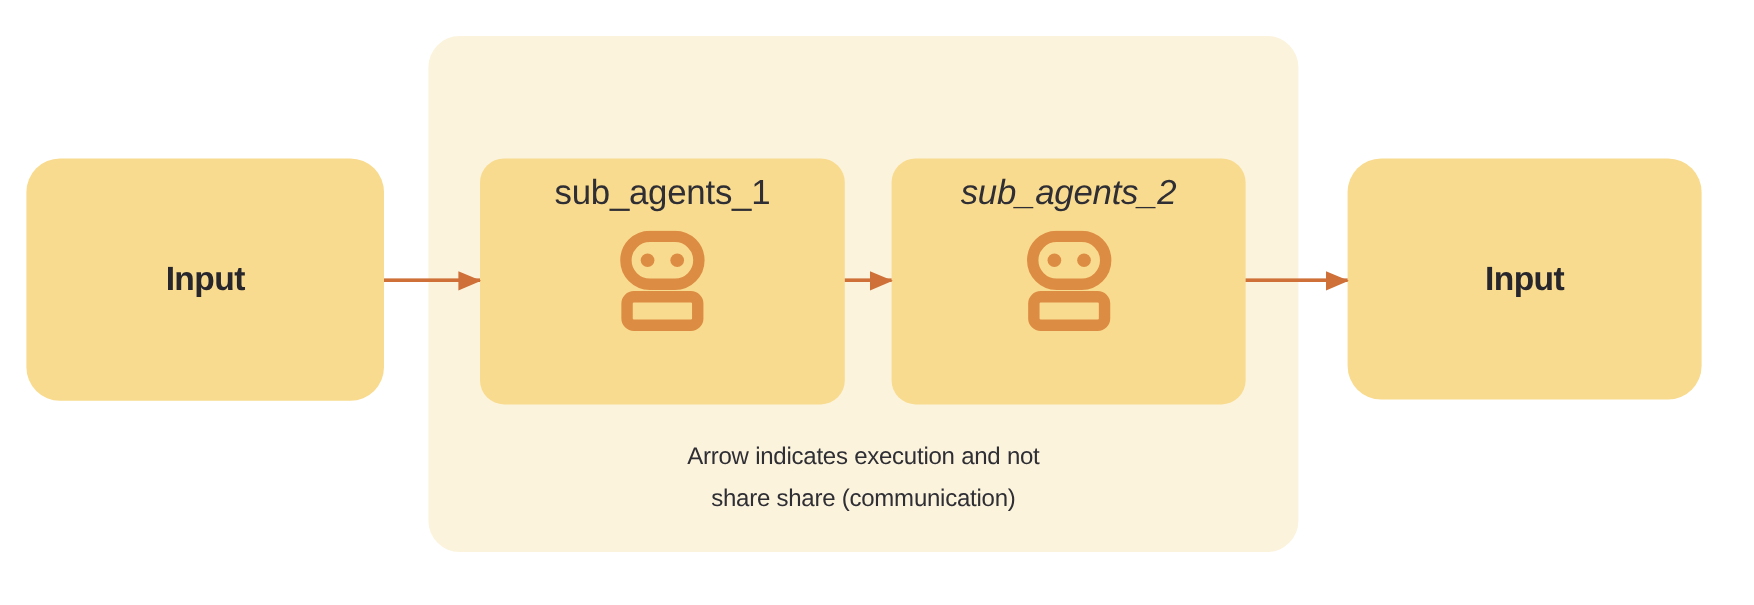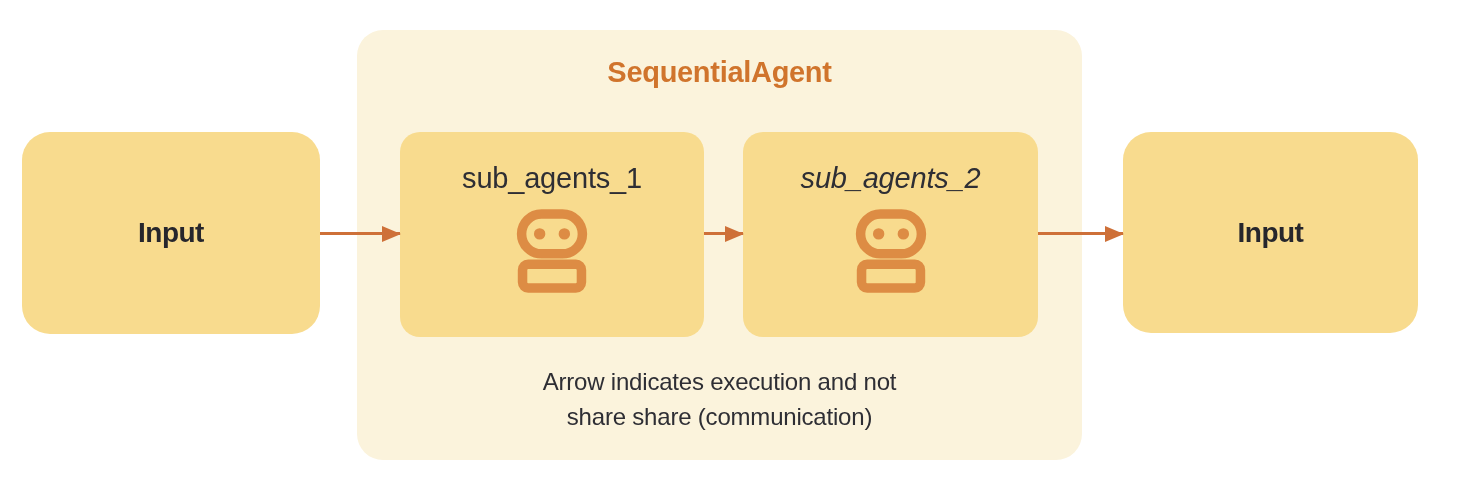--- a/index.html
+++ b/index.html
@@ -66,21 +66,21 @@
     height: 205px;
     background: var(--box-fill);
     border-radius: 20px;
     display: flex;
     flex-direction: column;
     align-items: center;
   }
   .agent-node.first  { left: 400px; width: 304px; }
   .agent-node.second { left: 743px; width: 295px; font-style: italic; }
   .agent-label {
-    margin-top: 30px;
+    margin-top: 13px;
     font-size: 29px;
     letter-spacing: -0.2px;
     color: var(--label-dark);
   }
   .robot {
     margin-top: 14px;
     width: 76px;
     height: 84px;
     color: var(--icon-orange);
   }
@@ -103,33 +103,32 @@
   }
   .arrow-1 { left: 320px;  width: 80px; }
   .arrow-2 { left: 704px;  width: 39px; }
   .arrow-3 { left: 1038px; width: 85px; }
   .caption {
     position: absolute;
     left: 0;
     top: 334px;
     width: 100%;
     text-align: center;
-    font-size: 24px;
+    font-size: 20px;
     line-height: 35px;
     letter-spacing: -0.2px;
     color: var(--label-dark);
   }
 </style>
 </head>
 <body>
 
 <div class="canvas">
 
   <div class="group">
-    <div class="group-title">SequentialAgent</div>
 
     <div class="caption">
       <div>Arrow indicates execution and not</div>
       <div>share share (communication)</div>
     </div>
   </div>
 
   <div class="node input-node">
     <span class="node-label">Input</span>
   </div>

